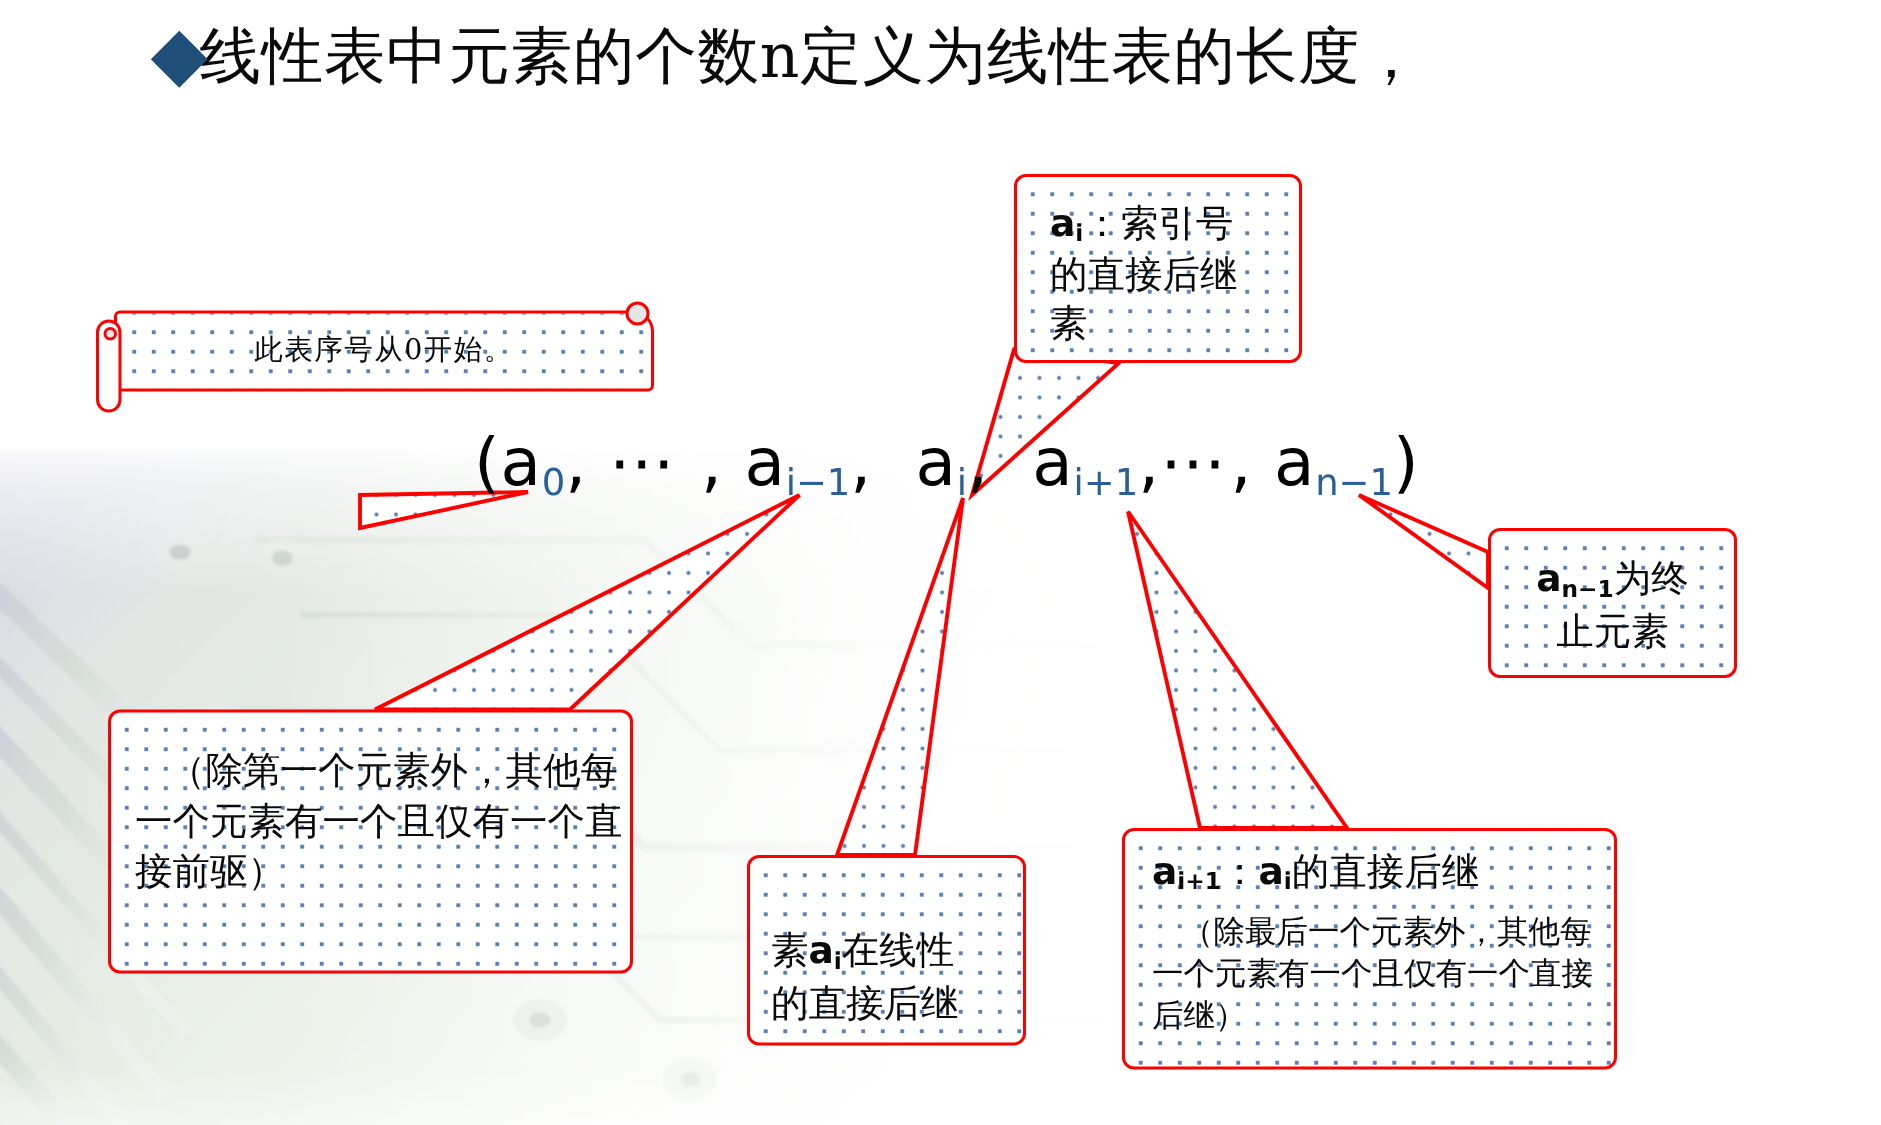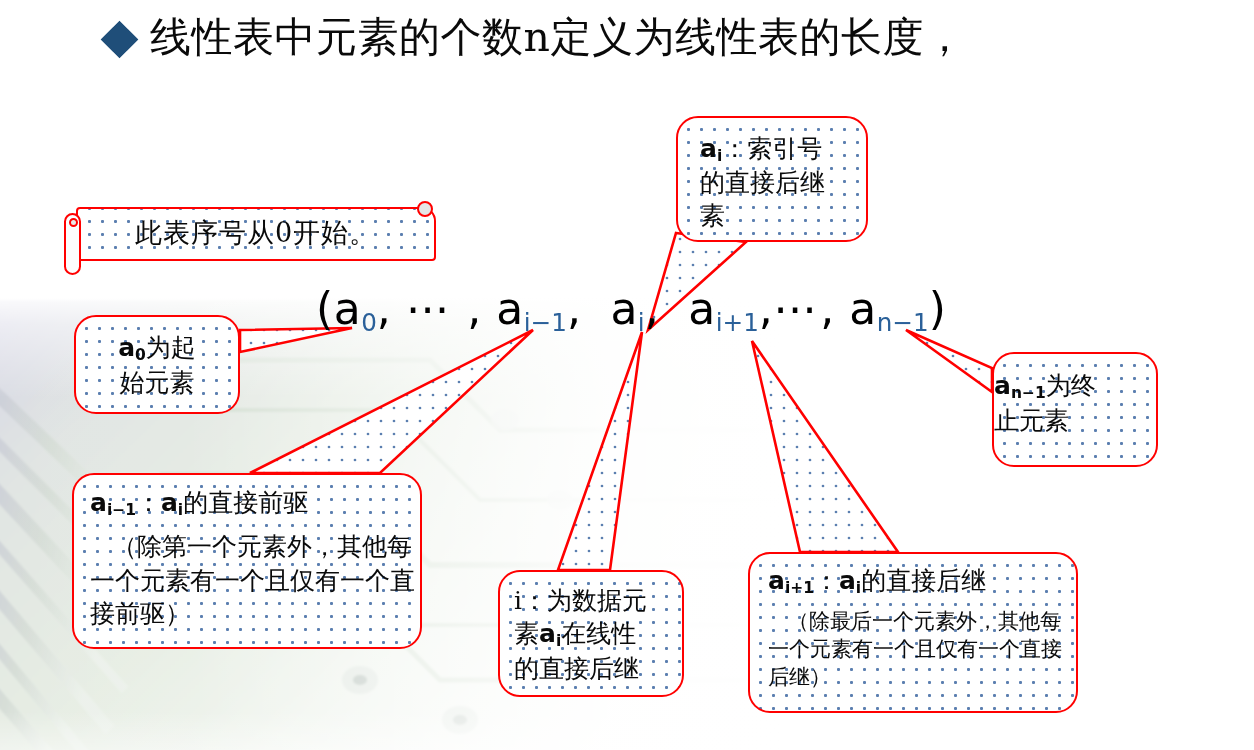--- a/index.html
+++ b/index.html
@@ -42,21 +42,20 @@
   
   .title-block {
     position: absolute;
     left: 106px;
     top: 14px;
     width: 1120px;
   }
   .title-line1 {
     display: flex;
     align-items: center;
-    gap: 17px;
   }
   .bullet-diamond {
     width: 27px;
     height: 27px;
     flex: 0 0 auto;
     transform: rotate(45deg);
     margin-top: 4px;
   }
   .title-text {
     font-family: "DejaVu Serif", "Liberation Serif", serif;
@@ -92,21 +91,21 @@
     color: #2a6099;
     vertical-align: -0.28em;
     letter-spacing: 0;
   }
   .dots { letter-spacing: 3px; }
 
   
   .callout {
     position: absolute;
     border: 2.6px solid #ff0000;
-    border-radius: 22px;
+    border-radius: 8px;
     background-color: #ffffff;
     background-image: radial-gradient(circle, #5b7fb0 1.35px, rgba(0,0,0,0) 1.6px);
     background-size: 13px 13px;
     background-position: 4px 5px;
     box-sizing: border-box;
     z-index: 5;
   }
   .callout .ctext {
     font-family: "DejaVu Serif", "Liberation Serif", serif;
     color: #0a0a0a;
@@ -121,21 +120,21 @@
     vertical-align: -0.25em;
   }
 
   
   #callout-ai          { left: 676px; top: 116px;  width: 192px; height: 126px; padding: 14px 0 0 22px; }
   #callout-ai .ctext   { font-size: 25px; line-height: 1.32; }
 
   #callout-start       { left: 74px;  top: 315px;  width: 166px; height: 99px;  padding: 14px 0 0 0; text-align: center; }
   #callout-start .ctext{ font-size: 25px; line-height: 1.35; }
 
-  #callout-end         { left: 992px; top: 352px;  width: 166px; height: 115px; padding: 15px 0 0 0; }
+  #callout-end         { left: 992px; top: 352px;  width: 166px; height: 100px; padding: 15px 0 0 0; text-align: center; }
   #callout-end .ctext  { font-size: 25px; line-height: 1.35; }
 
   #callout-prev        { left: 72px;  top: 473px;  width: 350px; height: 176px; padding: 12px 0 0 16px; }
   #callout-prev .line1 { font-size: 25px; line-height: 1.3; }
   #callout-prev .para  { font-size: 25px; line-height: 1.34; margin-top: 10px; text-indent: 22px; }
 
   #callout-idx         { left: 498px; top: 570px;  width: 186px; height: 127px; padding: 12px 0 0 14px; }
   #callout-idx .ctext  { font-size: 25px; line-height: 1.33; }
 
   #callout-next        { left: 748px; top: 552px;  width: 330px; height: 161px; padding: 11px 0 0 18px; }
@@ -163,21 +162,21 @@
     background-image: radial-gradient(circle, #5b7fb0 1.35px, rgba(0,0,0,0) 1.6px);
     background-size: 13px 13px;
     background-position: 5px 6px;
     box-sizing: border-box;
     display: flex;
     align-items: center;
     justify-content: center;
   }
   #scroll-banner .stext {
     font-family: "DejaVu Serif", "Liberation Serif", serif;
-    font-size: 27px;
+    font-size: 19px;
     color: #0a0a0a;
     letter-spacing: 1px;
     padding-bottom: 2px;
   }
   #scroll-banner .curl-left {
     position: absolute;
     left: 2px;
     top: 6px;
     width: 17px;
     height: 62px;
@@ -320,35 +319,31 @@
       <span class="stext">此表序号从0开始。</span>
     </div>
     <div class="curl-left"></div>
     <div class="curl-right"></div>
   </div>
 
   <div class="callout" id="callout-ai">
     <div class="ctext"><b>a<sub>i</sub></b><span>：</span><span>索引号</span><br><span>的直接后继</span><br><span>素</span></div>
   </div>
 
-  <div class="callout" id="callout-start">
-    <div class="ctext"><b>a<sub>0</sub></b><span>为起</span><br><span>始元素</span></div>
-  </div>
 
   <div class="callout" id="callout-end">
     <div class="ctext"><b>a<sub>n−1</sub></b><span>为终</span><br><span>止元素</span></div>
   </div>
 
   <div class="callout" id="callout-prev">
-    <div class="ctext line1"><b>a<sub>i−1</sub></b><span>：</span><b>a<sub>i</sub></b><span>的直接前驱</span></div>
     <div class="ctext para">（除第一个元素外，其他每一个元素有一个且仅有一个直接前驱）</div>
   </div>
 
   <div class="callout" id="callout-idx">
-    <div class="ctext"><span>i：为数据元</span><br><span>素</span><b>a<sub>i</sub></b><span>在线性</span><br><span>的直接后继</span></div>
+    <div class="ctext"><br><span>素</span><b>a<sub>i</sub></b><span>在线性</span><br><span>的直接后继</span></div>
   </div>
 
   <div class="callout" id="callout-next">
     <div class="ctext line1"><b>a<sub>i+1</sub></b><span>：</span><b>a<sub>i</sub></b><span>的直接后继</span></div>
     <div class="ctext para">（除最后一个元素外，其他每一个元素有一个且仅有一个直接后继）</div>
   </div>
 
 </div>
 
 </body></html>

